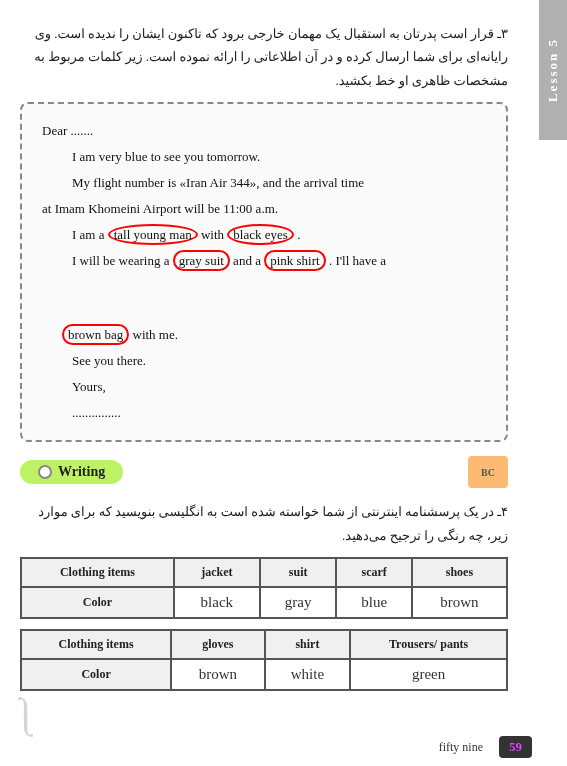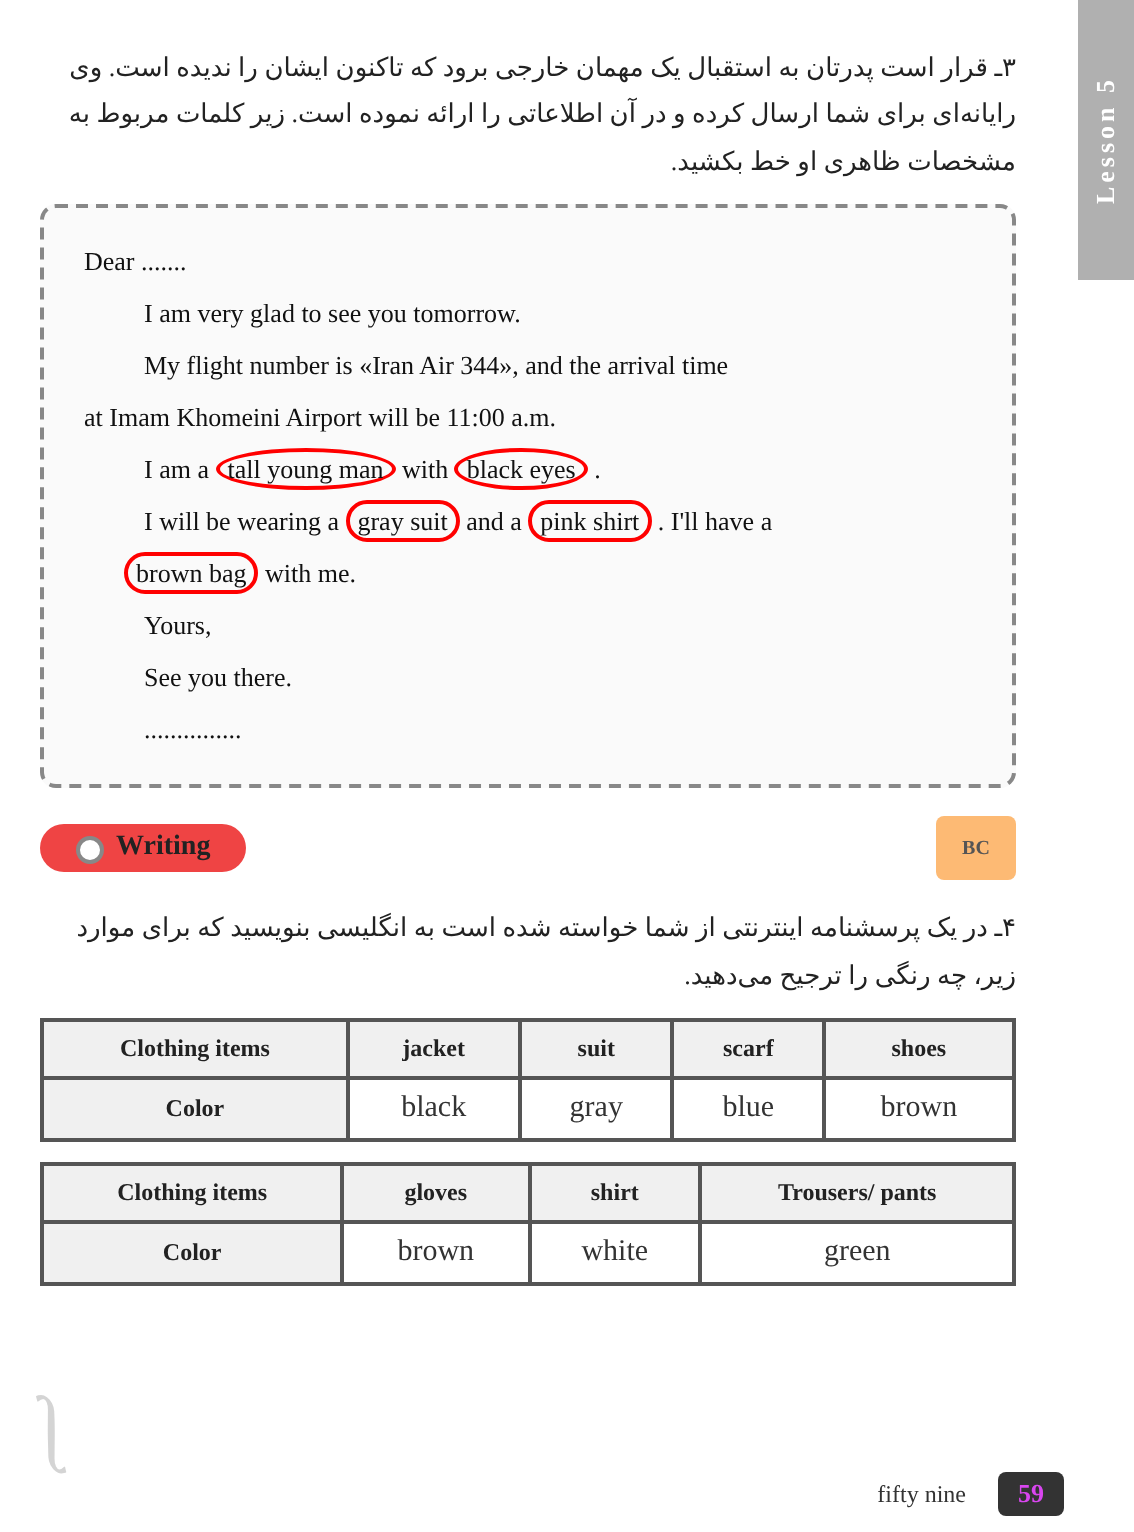--- a/index.html
+++ b/index.html
@@ -85,29 +85,29 @@
       display: inline;
     }
 
     
     .writing-header {
       display: flex;
       align-items: center;
       margin: 6px 5px 8px 5px;
     }
     .writing-badge {
-      background: #ef4444;
+      background: #bef264;
       border-radius: 12px;
       padding: 4px 18px;
       font-size: 14px;
       font-weight: bold;
       color: #222;
       margin-right: 8px;
       display: flex;
-      align-items: flex-end;
+      align-items: center;
       gap: 6px;
     }
     .writing-badge::before {
       content: '';
       display: inline-block;
       width: 10px;
       height: 10px;
       border-radius: 50%;
       background: #fff;
       border: 2px solid #888;
@@ -194,43 +194,43 @@
 <div class="page-content">
 
   <div class="persian-text">
     <span>
       <span>۳ـ </span>قرار است پدرتان به استقبال یک مهمان خارجی برود که تاکنون ایشان را ندیده است. وی رایانه‌ای برای شما ارسال کرده و در آن اطلاعاتی را ارائه نموده است. زیر کلمات مربوط به مشخصات ظاهری او خط بکشید.
     </span>
   </div>
 
   <div class="letter-box">
     <span class="line">Dear .......</span>
-    <span class="indent">I am very glad to see you tomorrow.</span>
+    <span class="indent">I am very blue to see you tomorrow.</span>
     <span class="indent">My flight number is «Iran Air 344», and the arrival time</span>
     <span class="line">at Imam Khomeini Airport will be 11:00 a.m.</span>
     <span class="indent">
       <span>I am a</span>
       <span class="circled">tall young man</span>
       <span> with </span>
       <span class="circled">black eyes</span>
       <span>.</span>
     </span>
     <span class="indent">
       <span>I will be wearing a </span>
       <span class="circled-rect">gray suit</span>
       <span> and a </span>
       <span class="circled-rect">pink shirt</span>
       <span>. I'll have a</span>
     </span>
-    <span class="line" style="padding-left:20px;">
+    <span class="line" style="padding-left:20px;margin-top:48px;">
       <span class="circled-rect">brown bag</span>
       <span> with me.</span>
     </span>
+    <span class="indent">See you there.</span>
     <span class="indent">Yours,</span>
-    <span class="indent">See you there.</span>
     <span class="indent">...............</span>
   </div>
 
   <div class="writing-header">
     <div class="writing-badge">
       <span>Writing</span>
     </div>
     <div class="bc-logo">
       <span>BC</span>
     </div>

